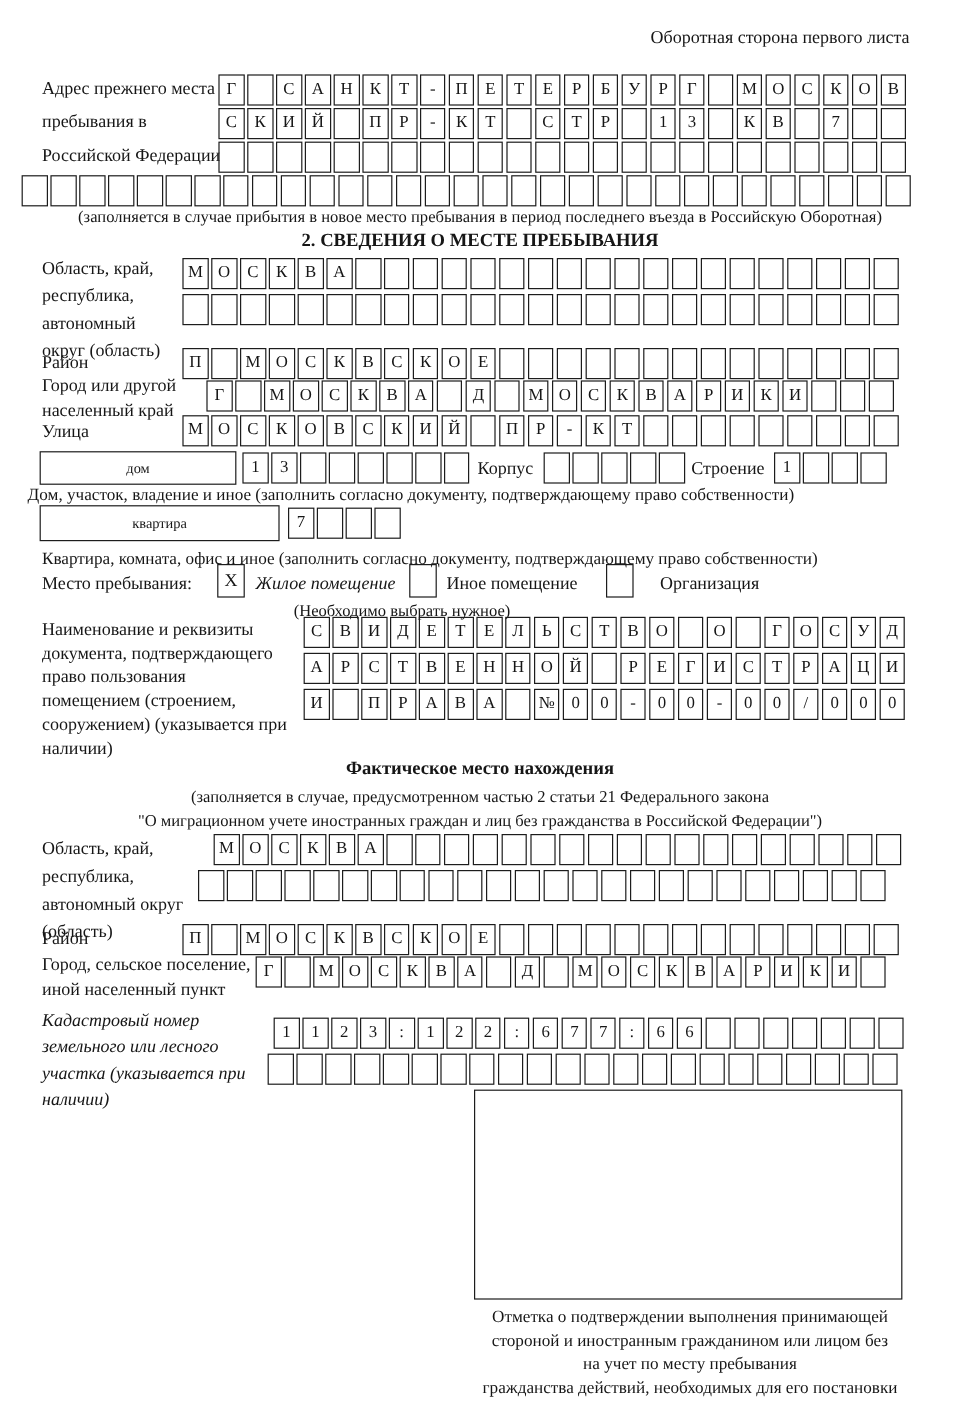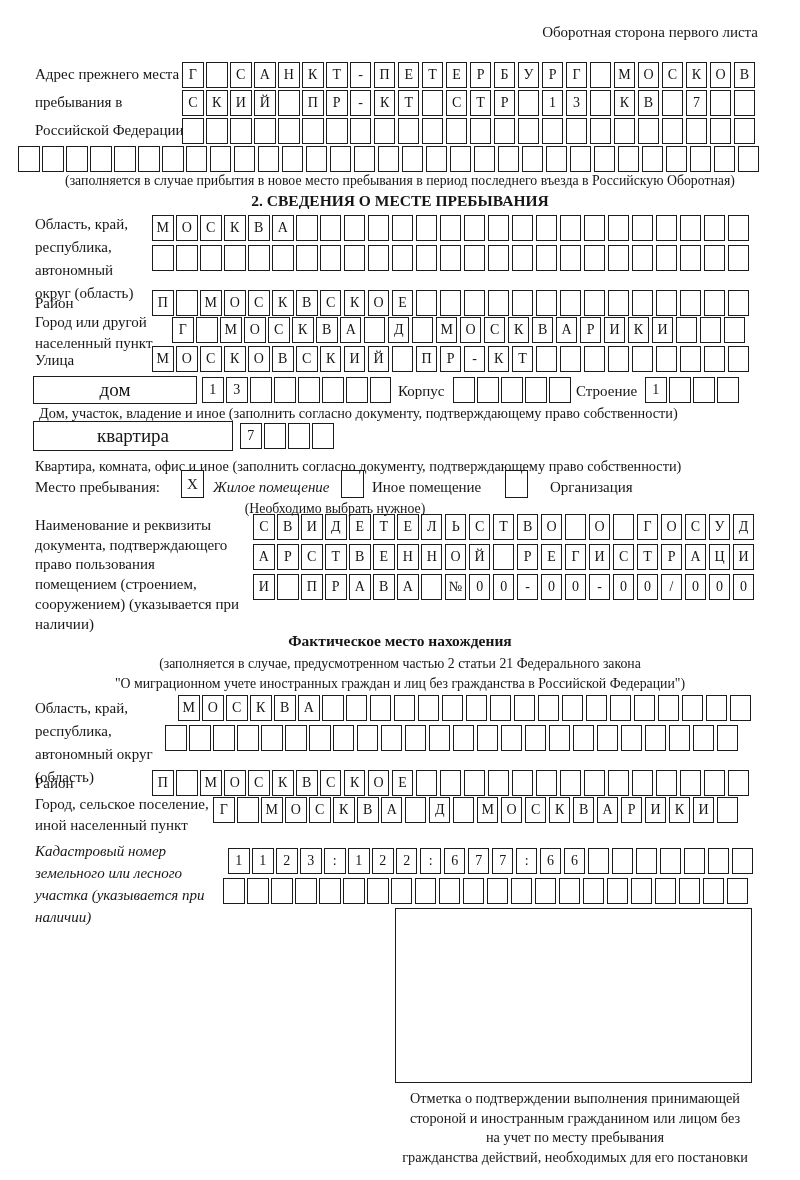--- a/index.html
+++ b/index.html
@@ -14,21 +14,21 @@
   .cell {
     flex:none; box-sizing:border-box;
     width:21.6px; height:26px; margin-right:2.4px;
     border:1.6px solid #1c1c1c;
     display:flex; align-items:center; justify-content:center;
     font-size:14px; line-height:1;
   }
   .wbox {
     box-sizing:border-box; border:1.6px solid #1c1c1c;
     display:flex; align-items:center; justify-content:center;
-    font-size:19px;
+    font-size:12px;
     text-align:right;
   }
   .chk {
     box-sizing:border-box; width:23px; height:28px;
     border:1.6px solid #1c1c1c;
     display:flex; align-items:center; justify-content:center;
     font-size:15px;
   }
   .caption { font-size:14.3px; white-space:nowrap; }
   .centered { left:0; width:800px; text-align:center; }
@@ -237,21 +237,21 @@
       <span class="cell"></span>
       <span class="cell"></span>
       <span class="cell"></span>
       <span class="cell"></span>
       <span class="cell"></span>
       <span class="cell"></span>
       <span class="cell"></span>
       <span class="cell"></span>
     </div>
 
-  <div class="abs lbl" style="top:312px; left:35px; width:135px; line-height:21px;">Город или другой населенный пункт</div>
+  <div class="abs lbl" style="top:312px; left:35px; width:135px; line-height:21px;">Город или другой населенный край</div>
   <div class="abs cells" style="top:317px; left:172px;">
       <span class="cell">Г</span>
       <span class="cell"></span>
       <span class="cell">М</span>
       <span class="cell">О</span>
       <span class="cell">С</span>
       <span class="cell">К</span>
       <span class="cell">В</span>
       <span class="cell">А</span>
       <span class="cell"></span>
@@ -320,21 +320,21 @@
       <span class="cell"></span>
       <span class="cell"></span>
     </div>
   <div class="abs lbl" style="top:380px; left:576px;">Строение</div>
   <div class="abs cells" style="top:377px; left:645px;">
       <span class="cell">1</span>
       <span class="cell"></span>
       <span class="cell"></span>
       <span class="cell"></span>
     </div>
-  <div class="abs caption" style="top:405px; left:39px;">Дом, участок, владение и иное (заполнить согласно документу, подтверждающему право собственности)</div>
+  <div class="abs caption" style="top:405px; left:23px;">Дом, участок, владение и иное (заполнить согласно документу, подтверждающему право собственности)</div>
 
   <div class="abs wbox" style="top:421px; left:33px; width:200px; height:30px;">квартира</div>
   <div class="abs cells" style="top:423px; left:240px;">
       <span class="cell">7</span>
       <span class="cell"></span>
       <span class="cell"></span>
       <span class="cell"></span>
     </div>
   <div class="abs caption" style="top:458px; left:35px;">Квартира, комната, офис и иное (заполнить согласно документу, подтверждающему право собственности)</div>
 

